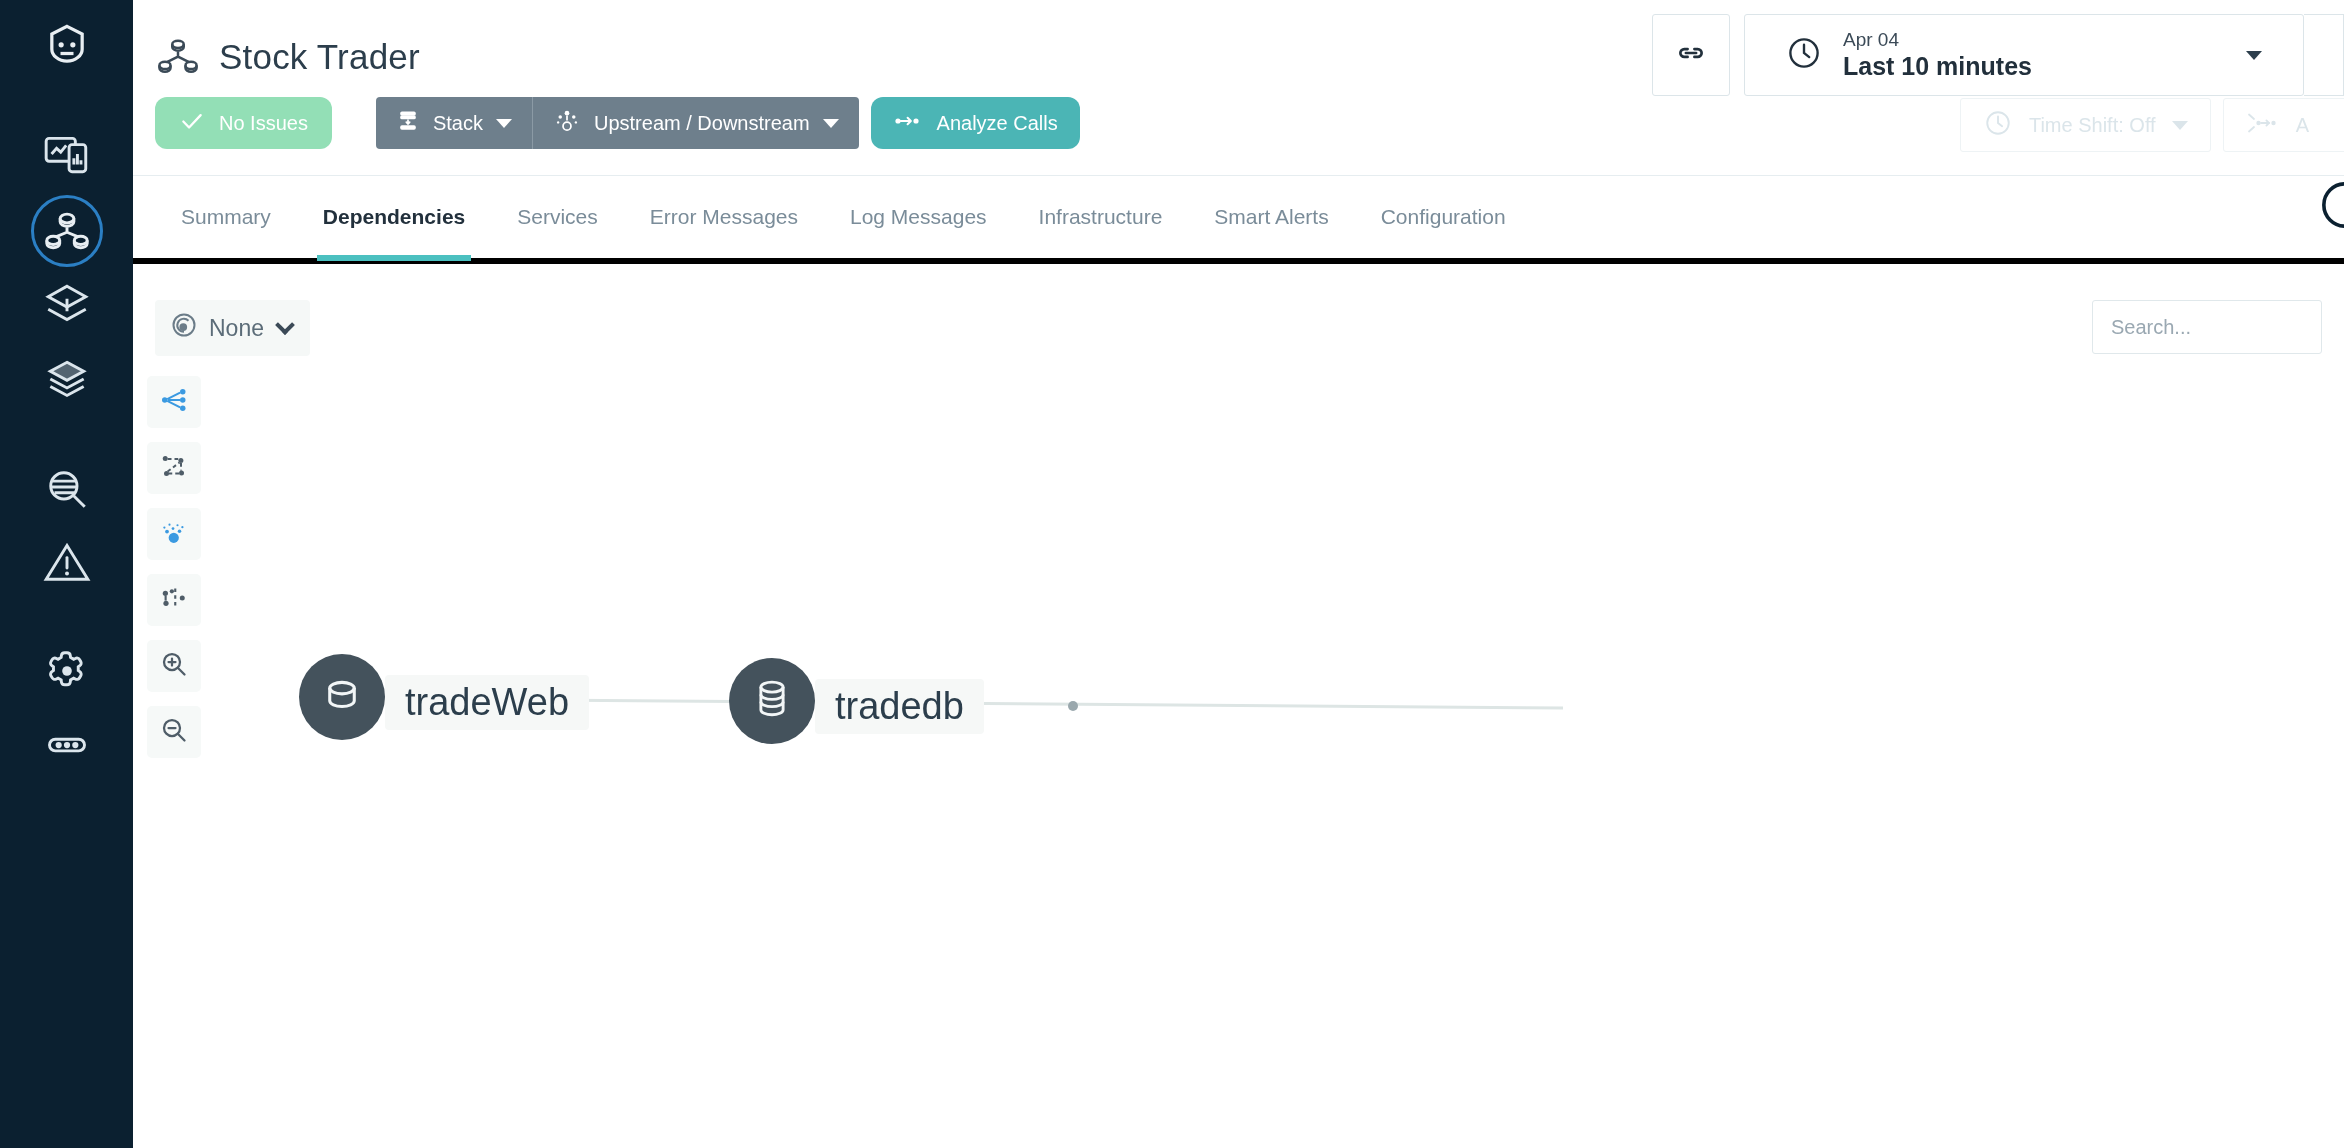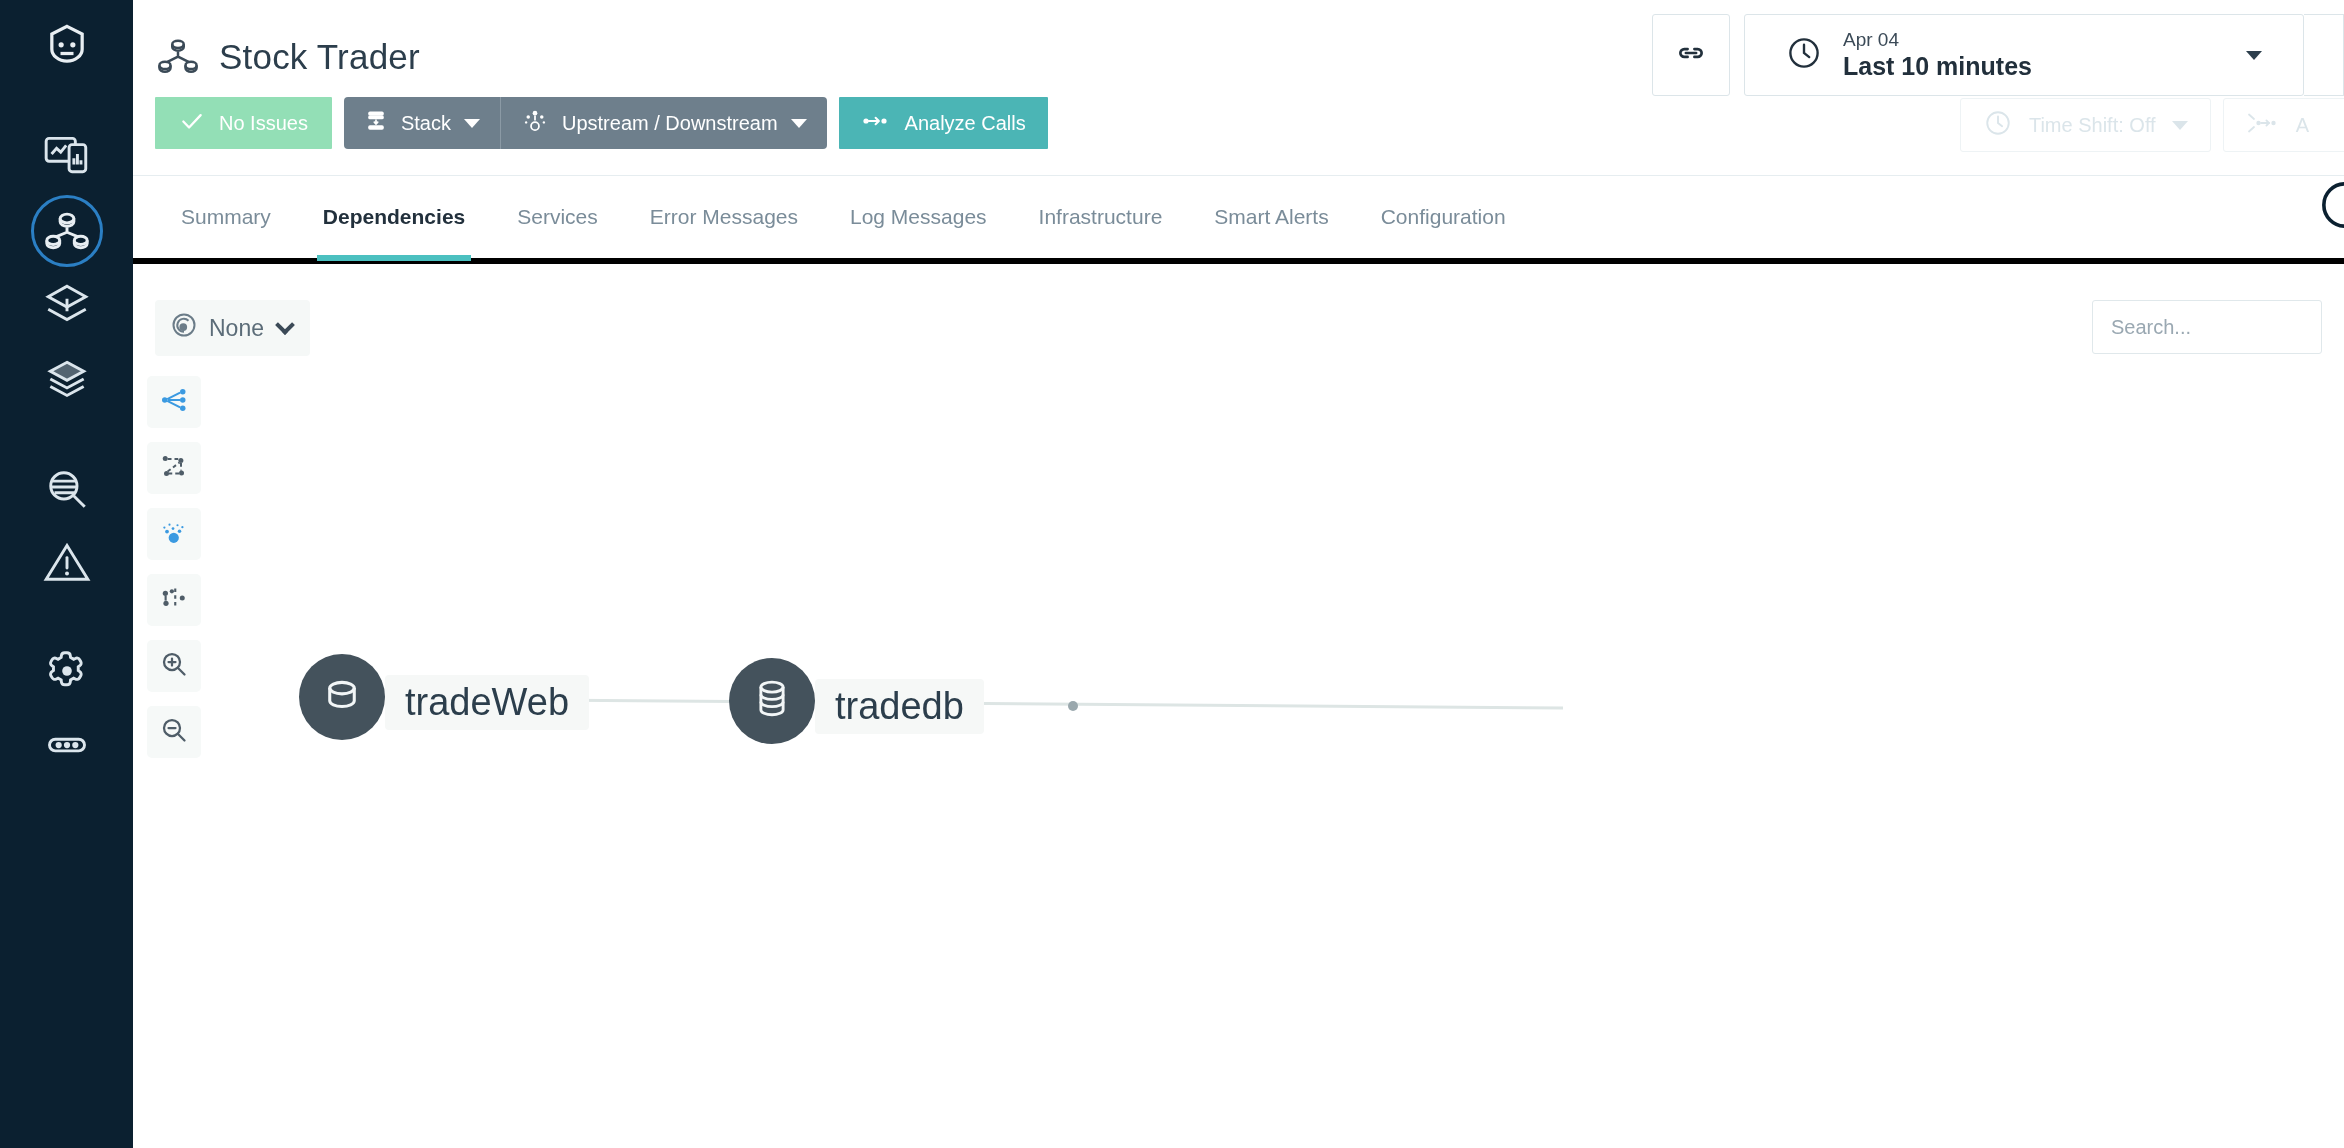--- a/index.html
+++ b/index.html
@@ -47,30 +47,30 @@
   .title-icon { margin-right: 18px; display: flex; }
   .page-title {
     font-size: 35px; color: #2c3e4c; font-weight: 400;
     letter-spacing: .2px; white-space: nowrap;
   }
 
   
   .toolbar { display: flex; align-items: center; padding-left: 22px; height: 62px; }
   .btn {
     height: 52px; display: inline-flex; align-items: center;
-    border: none; border-radius: 1px; cursor: pointer;
+    border: none; border-radius: 12px; cursor: pointer;
     font-size: 20px; font-family: inherit; white-space: nowrap;
   }
   .btn-noissues {
     background: #93dfb6; color: #ffffff;
     padding: 0 24px; gap: 14px; margin-right: 12px;
   }
   .btn-group {
     display: inline-flex; margin-right: 12px;
-    border-radius: 4px; overflow: hidden;
+    border-radius: 4px; overflow: hidden; margin-left: 32px;
   }
   .btn-grey {
     background: #6e7f8c; color: #fff;
     padding: 0 20px; gap: 13px; border-radius: 0;
   }
   .btn-group .btn-grey + .btn-grey { border-left: 1px solid #8b9aa5; }
   .btn-teal { background: #4bb5b5; color: #fff; padding: 0 22px; gap: 14px; }
   .caret {
     width: 0; height: 0;
     border-left: 8px solid transparent; border-right: 8px solid transparent;

